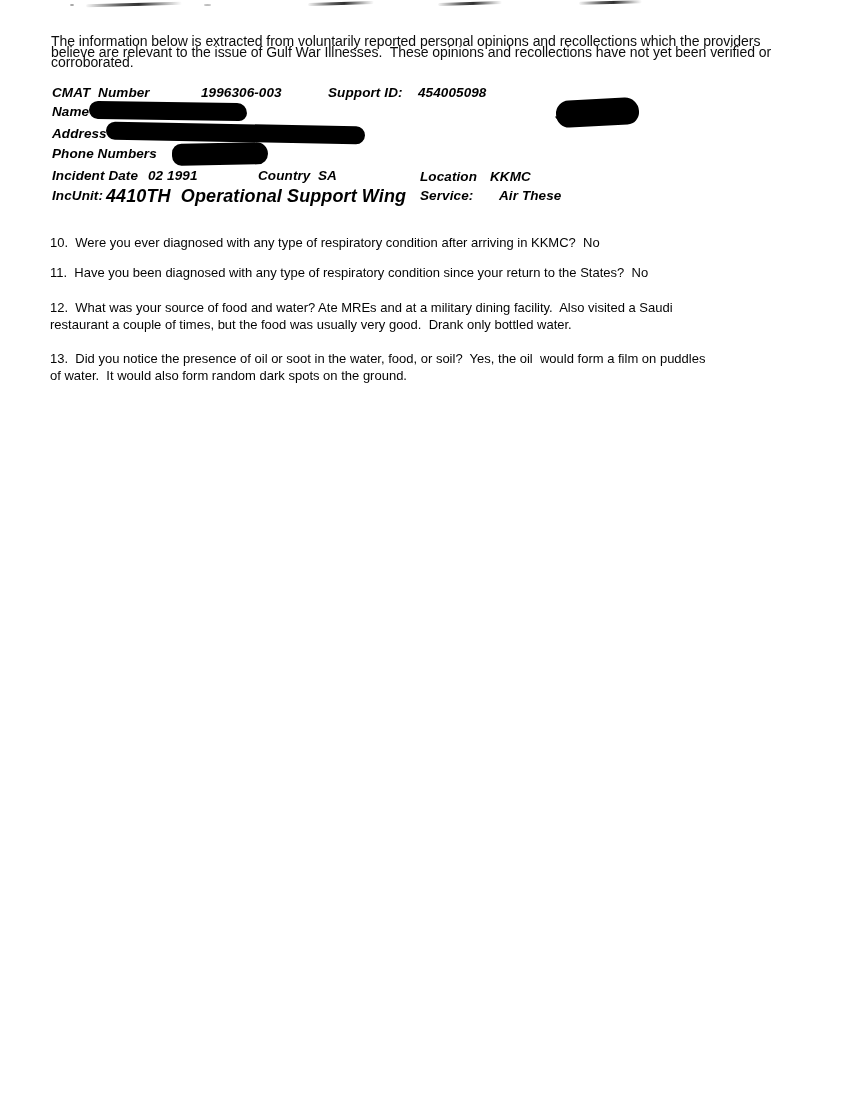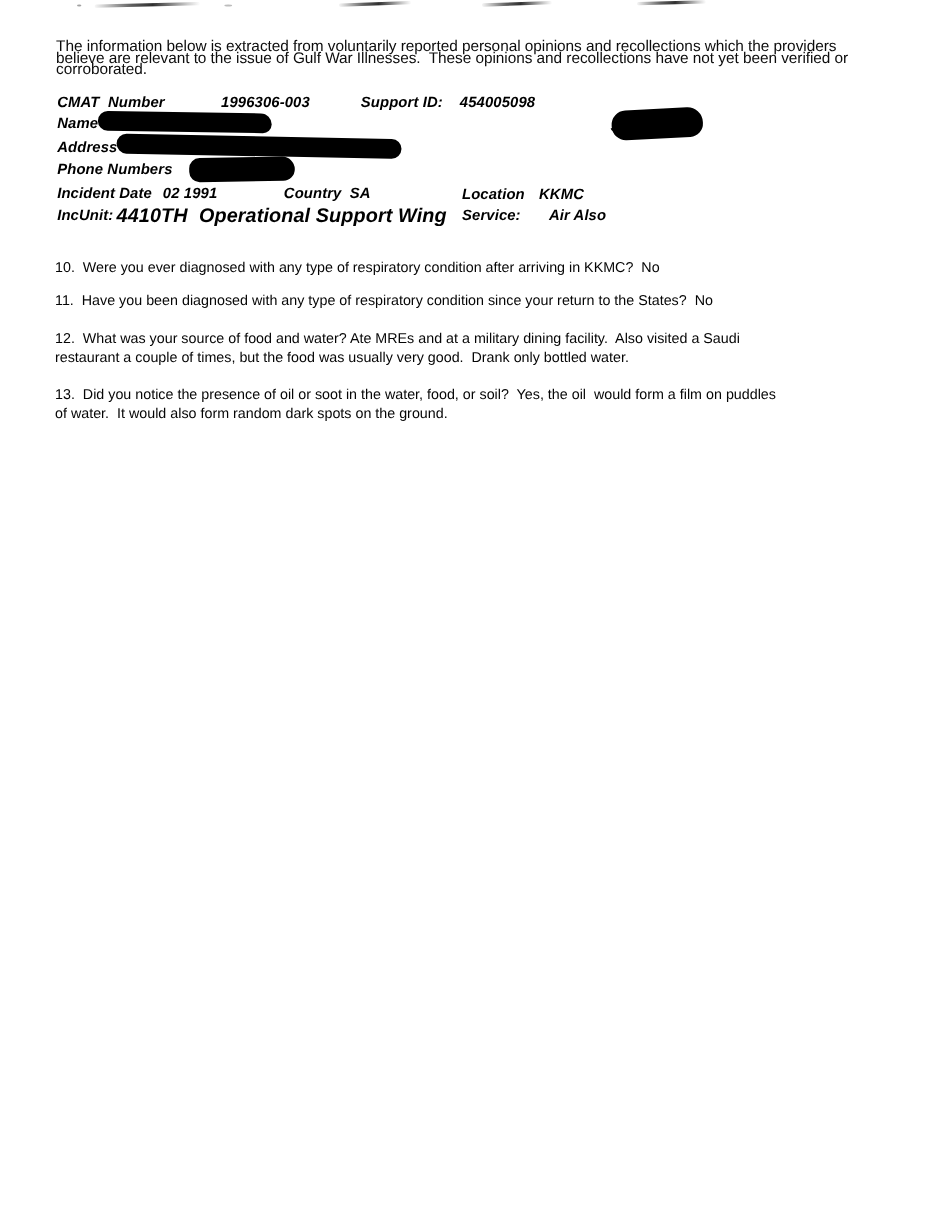--- a/index.html
+++ b/index.html
@@ -105,21 +105,21 @@
   <span class="hl" id="idate-label">Incident Date</span>
   <span class="hl" id="idate-value">02 1991</span>
   <span class="hl" id="country-label">Country</span>
   <span class="hl" id="country-value">SA</span>
   <span class="hl" id="loc-label">Location</span>
   <span class="hl" id="loc-value">KKMC</span>
 
   <span class="hl" id="incunit-label">IncUnit:</span>
   <span class="hl" id="incunit-value">4410TH  Operational Support Wing</span>
   <span class="hl" id="service-label">Service:</span>
-  <span class="hl" id="service-value">Air Also</span>
+  <span class="hl" id="service-value">Air These</span>
 
   <div class="q" id="q10">
     <div class="qline">10.  Were you ever diagnosed with any type of respiratory condition after arriving in KKMC?  No</div>
   </div>
   <div class="q" id="q11">
     <div class="qline">11.  Have you been diagnosed with any type of respiratory condition since your return to the States?  No</div>
   </div>
   <div class="q" id="q12">
     <div class="qline">12.  What was your source of food and water? Ate MREs and at a military dining facility.  Also visited a Saudi</div>
     <div class="qline">restaurant a couple of times, but the food was usually very good.  Drank only bottled water.</div>

